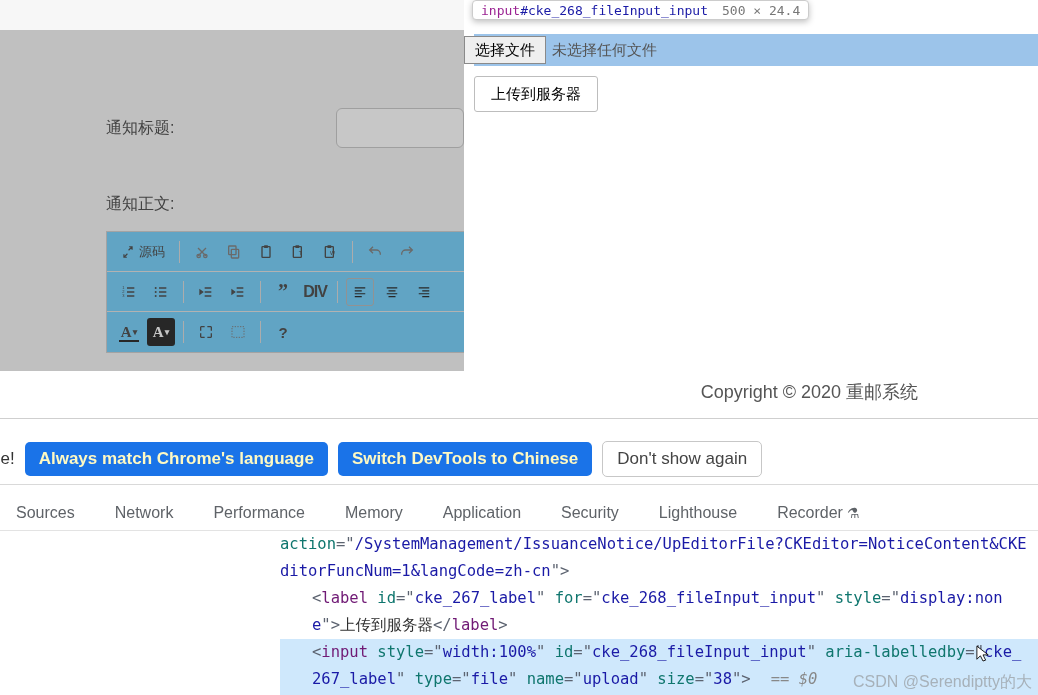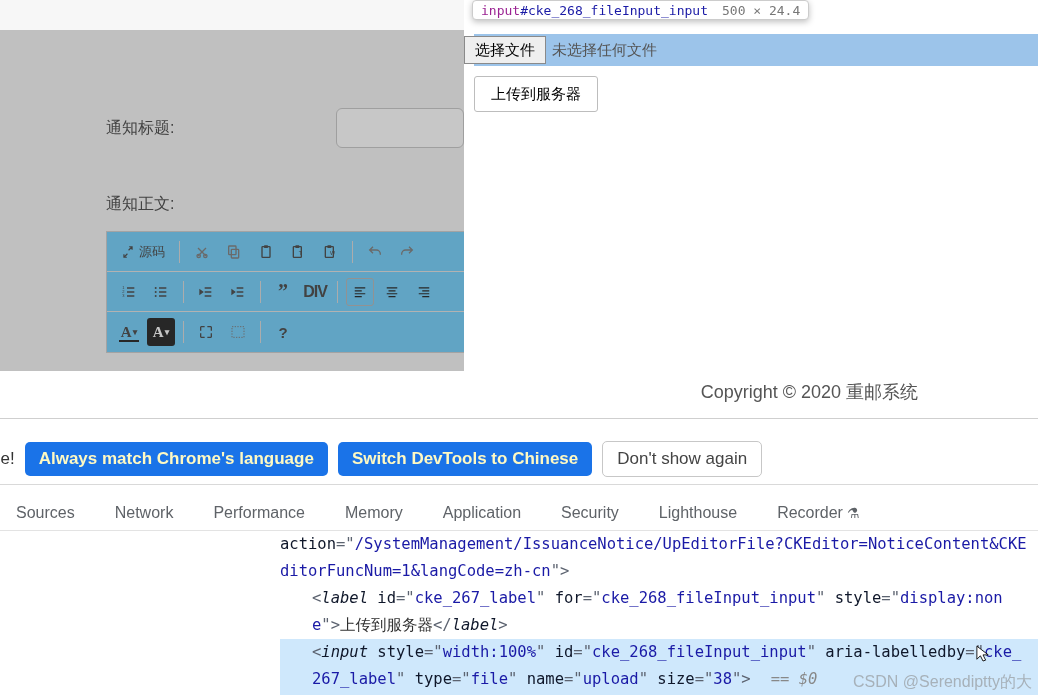--- a/index.html
+++ b/index.html
@@ -254,23 +254,23 @@
   .code-line {
     white-space: pre-wrap;
     word-break: break-all;
     padding-right: 10px;
   }
   .code-line.indent1 { padding-left: 32px; }
   .code-line.highlight {
     background: #cfe8fc;
     position: relative;
   }
-  .tok-attr  { color: #0f172a; }
+  .tok-attr  { color: #0f766e; }
   .tok-val   { color: #1a1aa6; }
-  .tok-tag   { color: #0f172a; font-style: italic; }
+  .tok-tag   { color: #701a75; }
   .tok-punc  { color: #5c6370; }
   .tok-text  { color: #303030; }
   .dollar0 {
     color: #888;
     font-style: italic;
     margin-left: 20px;
   }
   .cursor-arrow {
     position: absolute;
     right: 48px;

